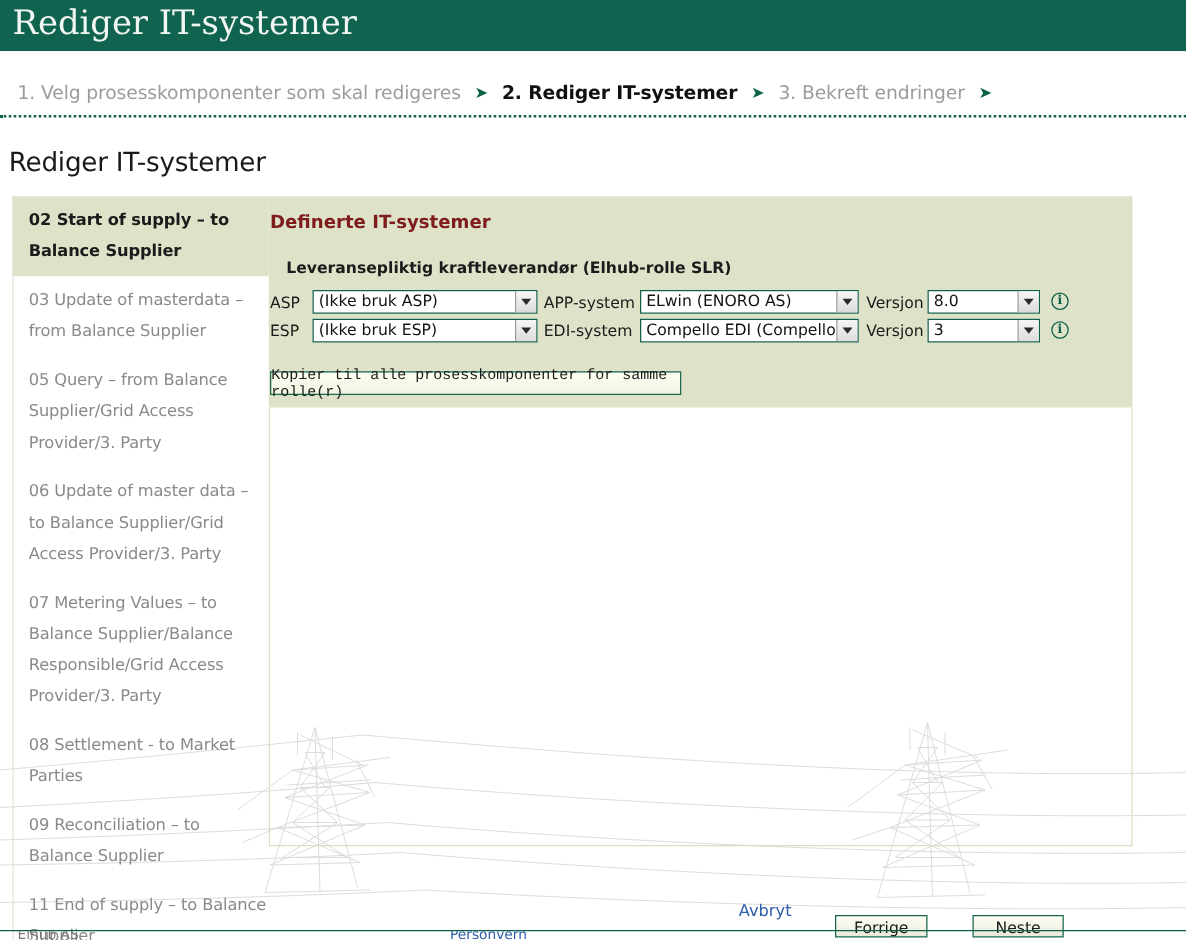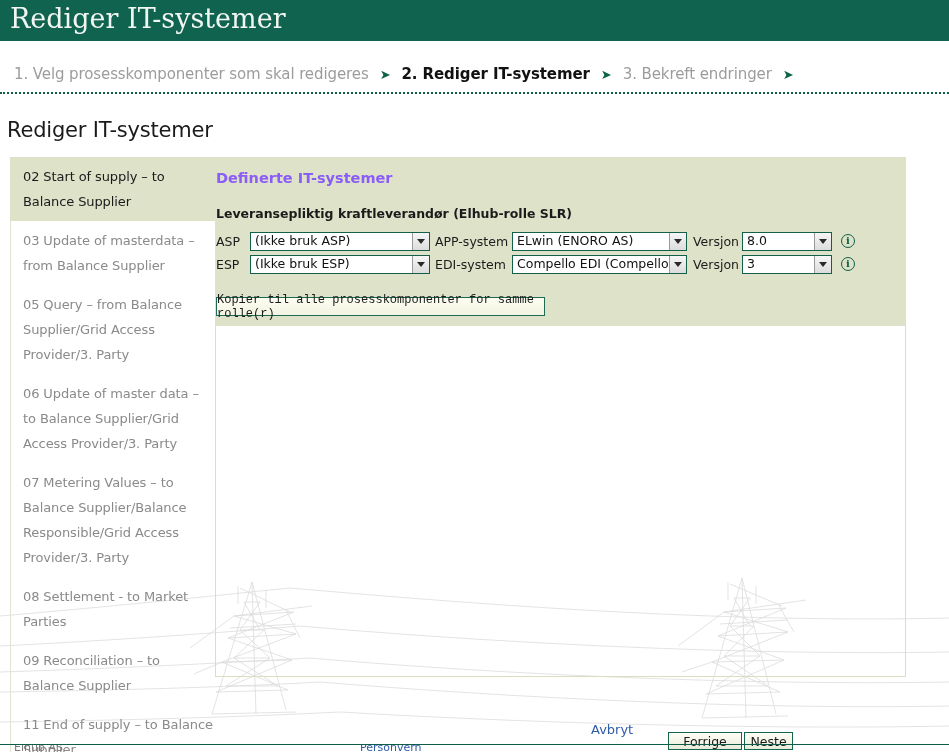--- a/index.html
+++ b/index.html
@@ -93,20 +93,21 @@
     line-height: 25px;
     color: #8a8a8a;
     letter-spacing: -0.1px;
     border-left: 1px solid #e2e4d2;
     background: transparent;
   }
   .side-item.active {
     color: #1b1b1b;
     background: #dde2c9;
     border-left: 1px solid #dde2c9;
+    font-weight: bold;
   }
 
   
   .content-panel {
     position: absolute;
     left: 215px; top: 157px;
     width: 691px; height: 169px;
     background: #dde2c9;
   }
   .panel-frame {
@@ -115,25 +116,25 @@
     width: 691px; height: 351px;
     border-left: 1px solid #ddddc4;
     border-right: 1px solid #ddddc4;
     border-bottom: 1px solid #ddddc4;
   }
   .panel-heading {
     position: absolute;
     left: 216px; top: 170px;
     font-size: 14.5px;
     font-weight: bold;
-    color: #8b5cf6;
+    color: #7f1d1d;
   }
   .role-heading {
     position: absolute;
-    left: 216px; top: 206px;
+    left: 229px; top: 206px;
     font-size: 12.5px;
     font-weight: bold;
     color: #1b1b1b;
   }
 
   
   .form-row {
     position: absolute;
     left: 216px;
     display: flex;
@@ -247,21 +248,21 @@
     border: 1.5px solid #14654e;
     font-size: 12.5px;
     color: #1b1b1b;
     display: flex;
     align-items: center;
     justify-content: center;
     cursor: pointer;
     margin-top: 12px;
   }
   .btn-prev { left: 668px; width: 74px; }
-  .btn-next { left: 744px; width: 49px; }
+  .btn-next { left: 778px; width: 73px; }
 
   .bottom-rule {
     position: absolute;
     left: 0; top: 744px;
     width: 949px; height: 0;
     border-top: 1.5px solid #0e5e4a;
   }
   .footer-clip {
     position: absolute;
     left: 0; top: 745px;

